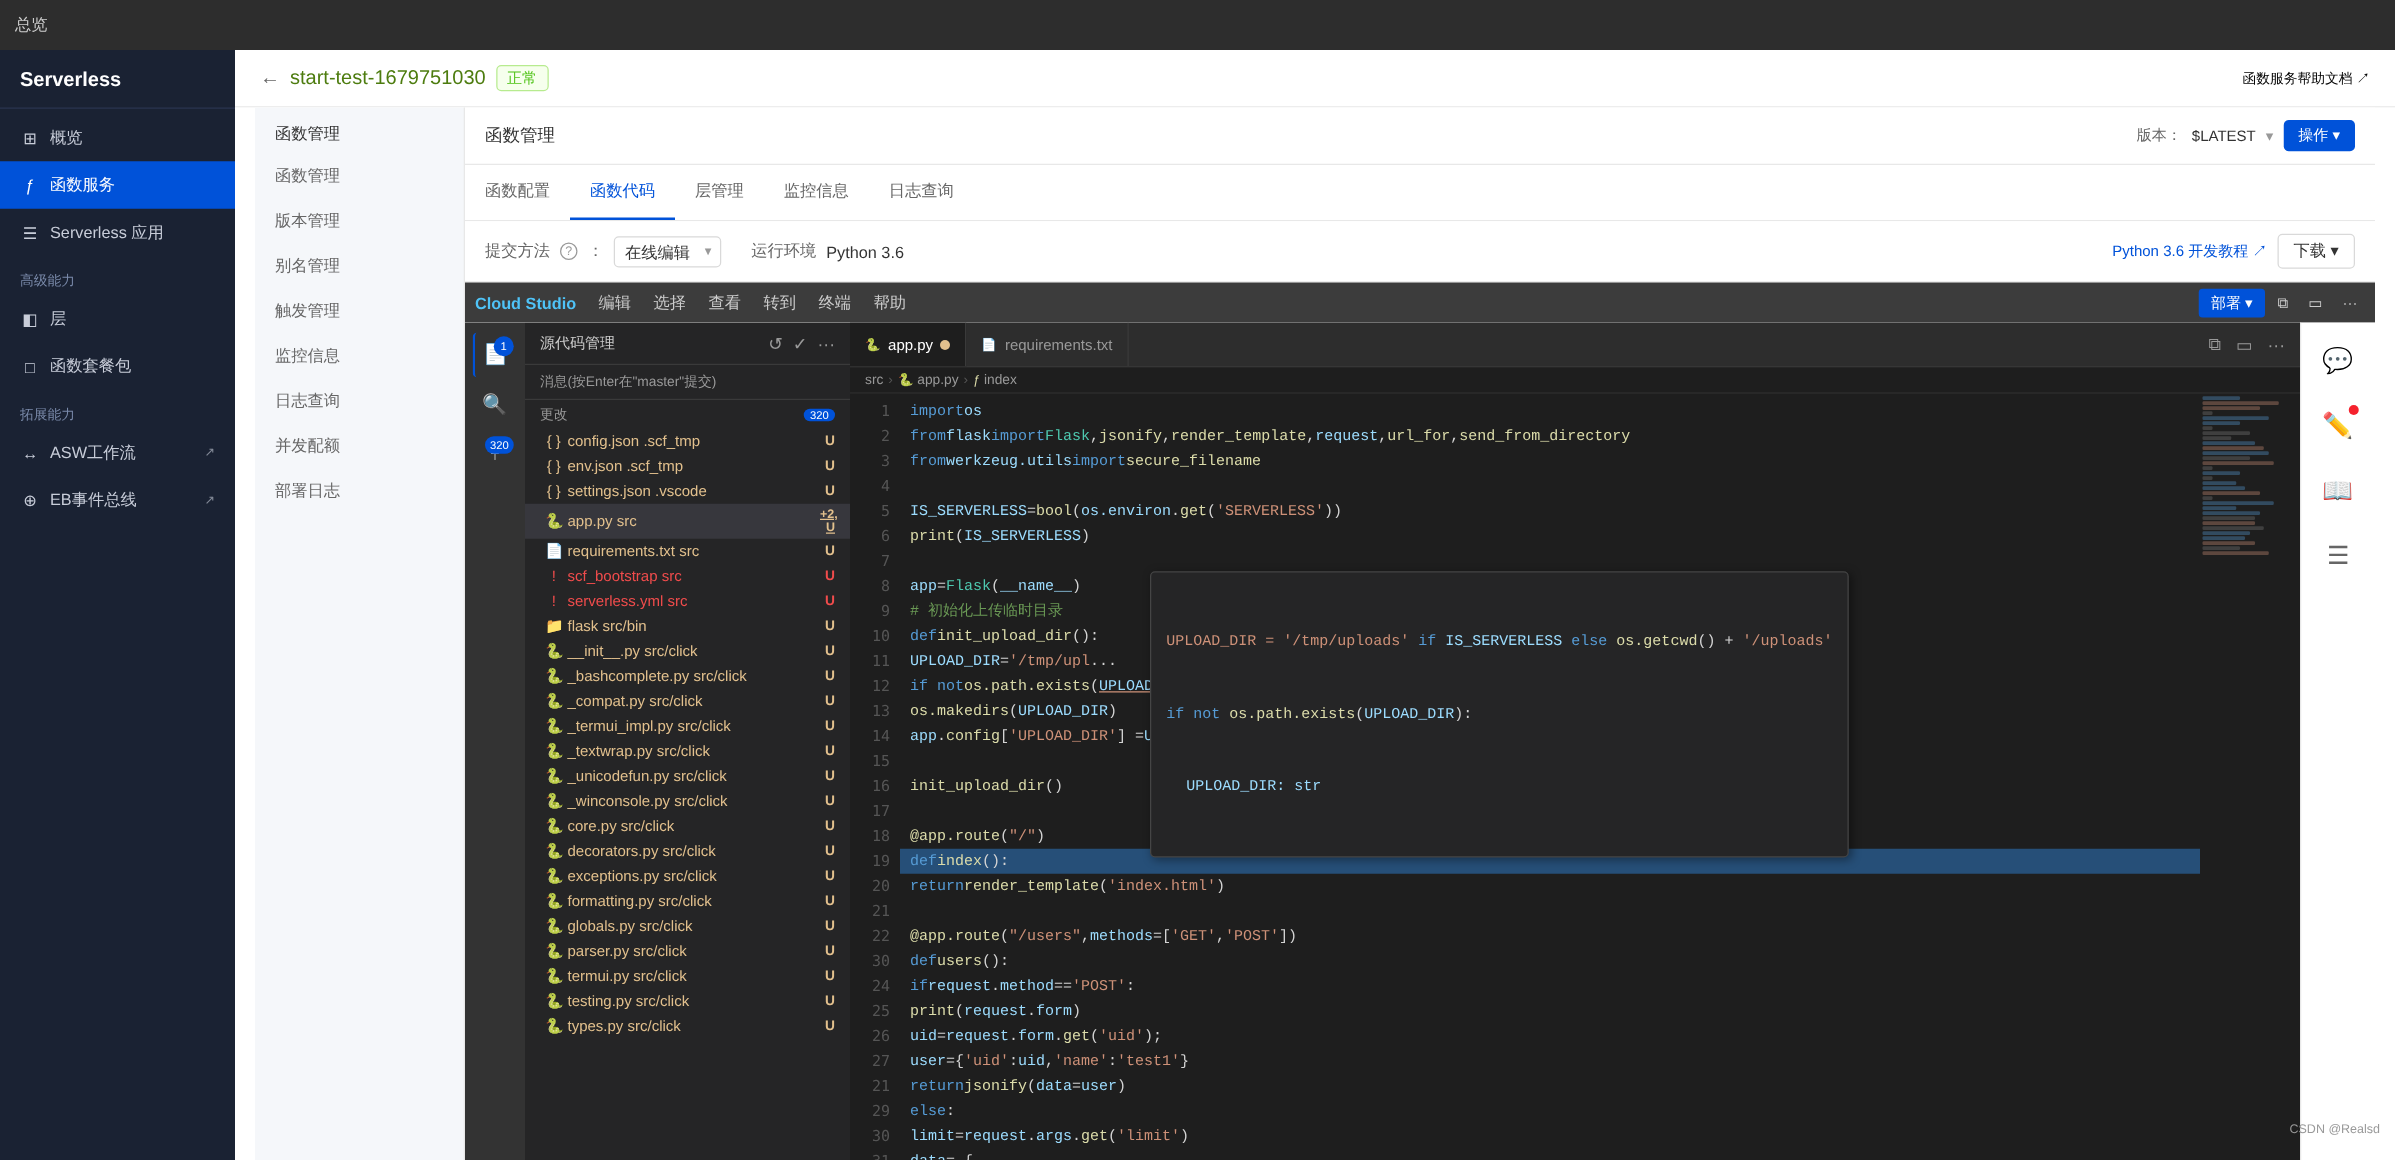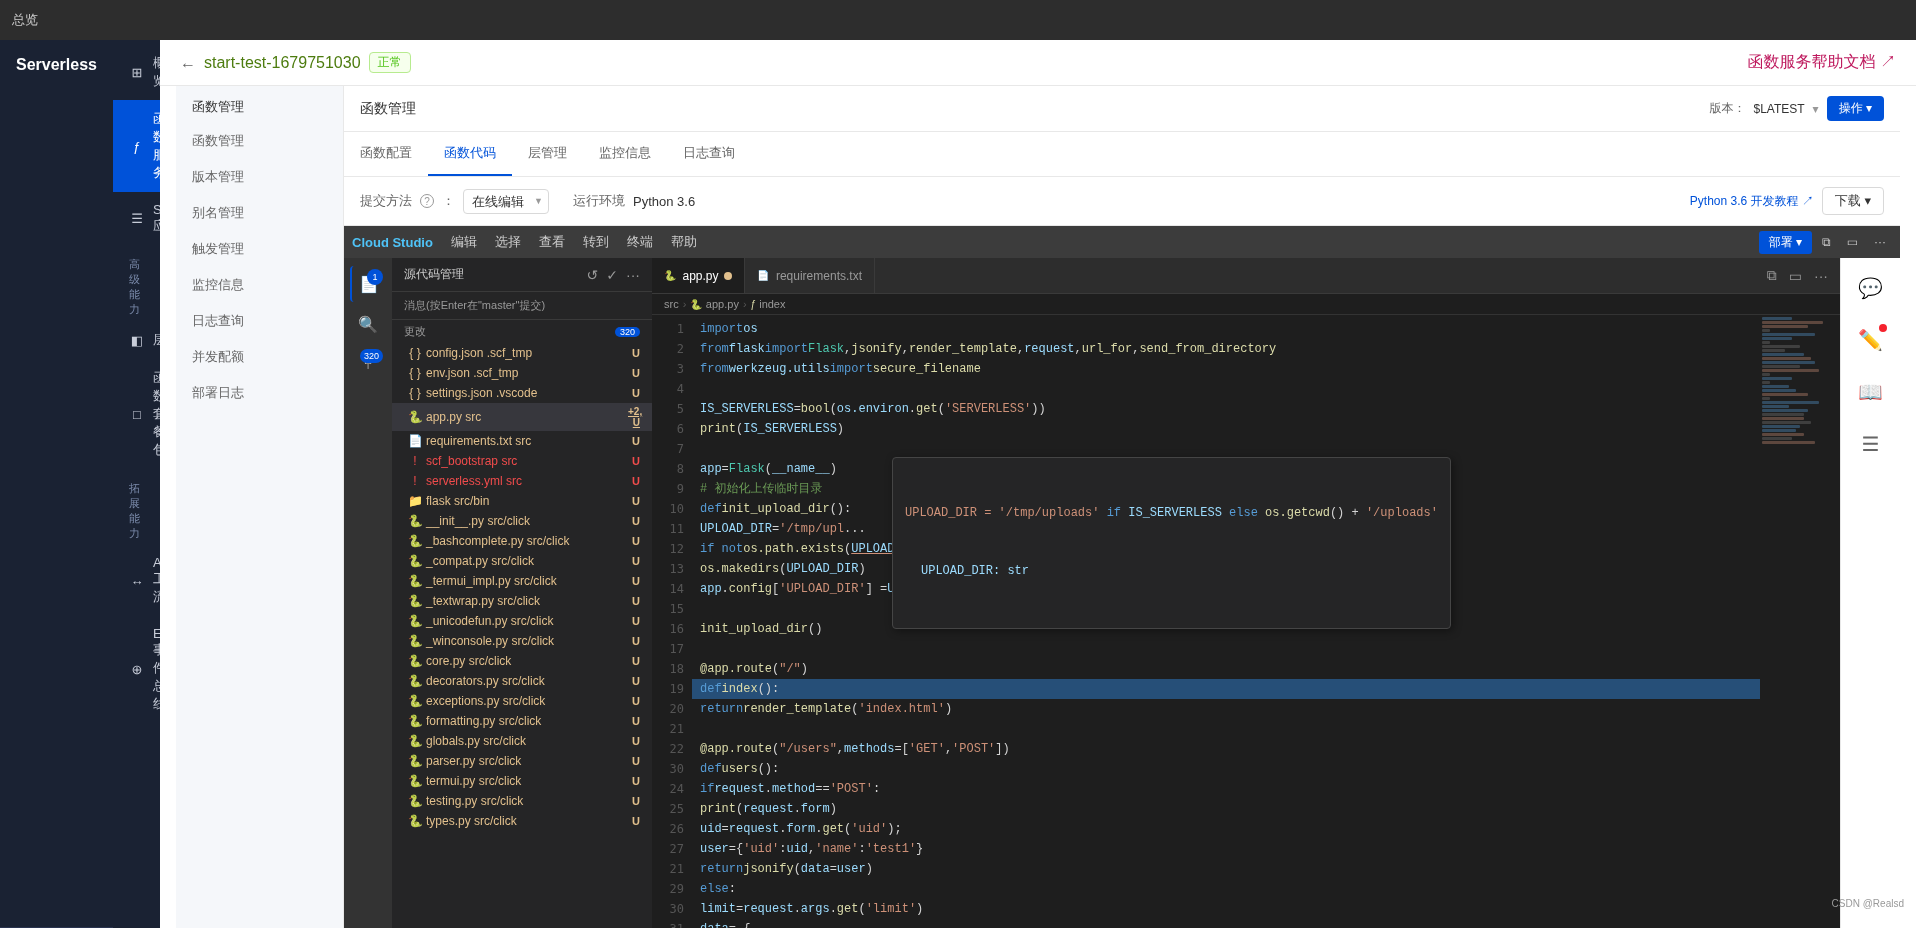--- a/index.html
+++ b/index.html
@@ -28,26 +28,26 @@
     }
     .top-nav-right { display: flex; align-items: center; gap: 12px; color: #ccc; font-size: 13px; }
     .badge { background: #f5222d; color: white; border-radius: 10px; padding: 0 5px; font-size: 10px; position: relative; top: -8px; left: -4px; }
     .avatar { width: 26px; height: 26px; background: #52c41a; border-radius: 50%; display: flex; align-items: center; justify-content: center; color: white; font-size: 12px; }
 
     
     .app-container { display: flex; margin-top: 40px; height: calc(100vh - 40px); }
 
     
     .left-sidebar {
-      width: 160px;
+      width: 188px;
       background: #1a2233;
       color: #c8cdd9;
       flex-shrink: 0;
       display: flex;
-      flex-direction: row;
+      flex-direction: column;
     }
     .sidebar-brand { padding: 16px 16px 12px; font-size: 16px; font-weight: bold; color: #fff; border-bottom: 1px solid #2a3450; }
     .sidebar-menu { flex: 1; overflow-y: auto; padding-top: 4px; }
     .sidebar-item {
       display: flex; align-items: center; gap: 8px;
       padding: 10px 16px; cursor: pointer; color: #c8cdd9; font-size: 13px;
     }
     .sidebar-item.active { background: #0052d9; color: #fff; }
     .sidebar-item .item-icon { width: 16px; text-align: center; flex-shrink: 0; }
     .sidebar-section-title { font-size: 11px; color: #7a8aaa; padding: 12px 16px 4px; text-transform: none; }
@@ -59,21 +59,21 @@
     
     .page-header {
       background: #fff;
       padding: 12px 20px;
       display: flex; align-items: center; gap: 8px;
       border-bottom: 1px solid #e8e8e8;
     }
     .back-btn { color: #666; cursor: pointer; font-size: 16px; }
     .page-header-title { font-size: 16px; font-weight: 500; color: #4d7c0f; }
     .status-badge-normal { background: #f6ffed; border: 1px solid #b7eb8f; color: #52c41a; border-radius: 4px; padding: 1px 8px; font-size: 12px; }
-    .page-header-right { margin-left: auto; color: #be185d; font-size: 16px; cursor: pointer; text-align: right; }
+    .page-header-right { margin-left: auto; color: #000000; font-size: 11px; cursor: pointer; text-align: right; }
 
     
     .sub-nav {
       background: #fff;
       padding: 0 16px;
       display: flex; flex-direction: column;
     }
     .sub-nav-link { padding: 12px 16px; cursor: pointer; color: #666; font-size: 13px; border-bottom: 2px solid transparent; text-decoration: none; }
     .sub-nav-link.active { color: #0052d9; border-bottom: 2px solid #0052d9; font-weight: 500; }
     .select-input {
@@ -614,20 +614,21 @@
                   <div class="code-line"><span class="kw">from</span> <span class="var">flask</span> <span class="kw">import</span> <span class="cls">Flask</span><span class="op">,</span> <span class="fn">jsonify</span><span class="op">,</span> <span class="fn">render_template</span><span class="op">,</span> <span class="var">request</span><span class="op">,</span> <span class="fn">url_for</span><span class="op">,</span> <span class="fn">send_from_directory</span></div>
                   <div class="code-line"><span class="kw">from</span> <span class="var">werkzeug.utils</span> <span class="kw">import</span> <span class="fn">secure_filename</span></div>
                   <div class="code-line"></div>
                   <div class="code-line"><span class="var">IS_SERVERLESS</span> <span class="op">=</span> <span class="fn">bool</span><span class="op">(</span><span class="var">os.environ</span><span class="op">.</span><span class="fn">get</span><span class="op">(</span><span class="str">'SERVERLESS'</span><span class="op">))</span></div>
                   <div class="code-line"><span class="fn">print</span><span class="op">(</span><span class="var">IS_SERVERLESS</span><span class="op">)</span></div>
                   <div class="code-line"></div>
                   <div class="code-line" style="position:relative;">
                     <span class="var">app</span> <span class="op">=</span> <span class="cls">Flask</span><span class="op">(</span><span class="var">__name__</span><span class="op">)</span>
                     <div class="code-tooltip">
                       <div><span class="str">UPLOAD_DIR = '/tmp/uploads'</span> <span class="kw">if</span> <span class="var">IS_SERVERLESS</span> <span class="kw">else</span> <span class="fn">os.getcwd</span><span class="op">() + </span><span class="str">'/uploads'</span></div>
+                      <div><span class="kw">if not</span> <span class="fn">os.path.exists</span><span class="op">(</span><span class="var">UPLOAD_DIR</span><span class="op">):</span></div>
                       <div style="padding-left:16px;"><span class="tooltip-type">UPLOAD_DIR: str</span></div>
                     </div>
                   </div>
                   <div class="code-line"><span class="comment"># 初始化上传临时目录</span></div>
                   <div class="code-line"><span class="kw">def</span> <span class="fn">init_upload_dir</span><span class="op">():</span></div>
                   <div class="code-line">    <span class="var">UPLOAD_DIR</span> <span class="op">=</span> <span class="str">'/tmp/upl</span><span class="op">...</span></div>
                   <div class="code-line">    <span class="kw">if not</span> <span class="fn">os.path.exists</span><span class="op">(</span><span class="var" style="text-decoration:underline;text-decoration-color:#ce9178;">UPLOAD_DIR</span><span class="op">):</span></div>
                   <div class="code-line">        <span class="fn">os.makedirs</span><span class="op">(</span><span class="var">UPLOAD_DIR</span><span class="op">)</span></div>
                   <div class="code-line">    <span class="var">app</span><span class="op">.</span><span class="fn">config</span><span class="op">[</span><span class="str">'UPLOAD_DIR'</span><span class="op">] =</span> <span class="var">UPLOAD_DIR</span></div>
                   <div class="code-line"></div>

